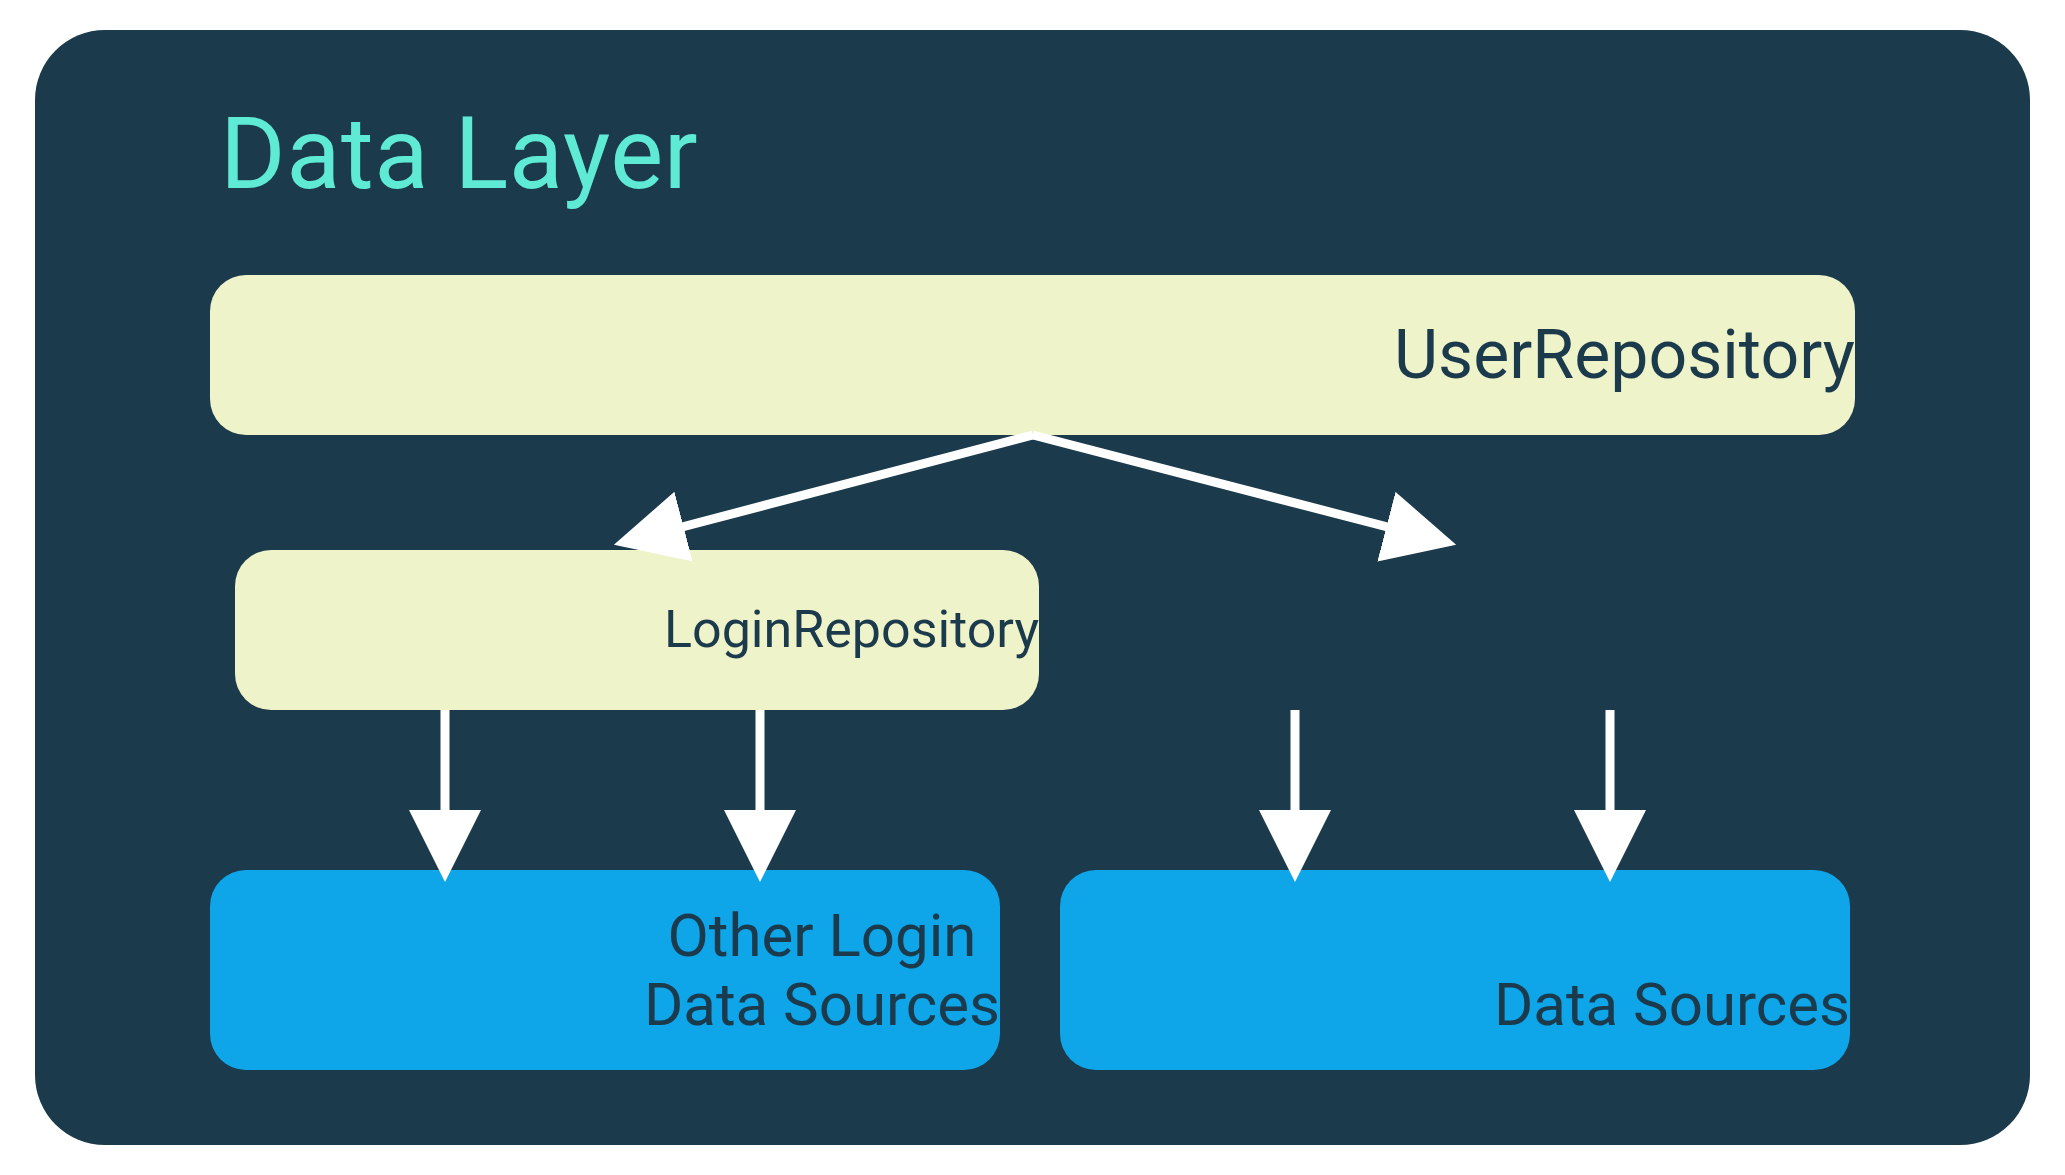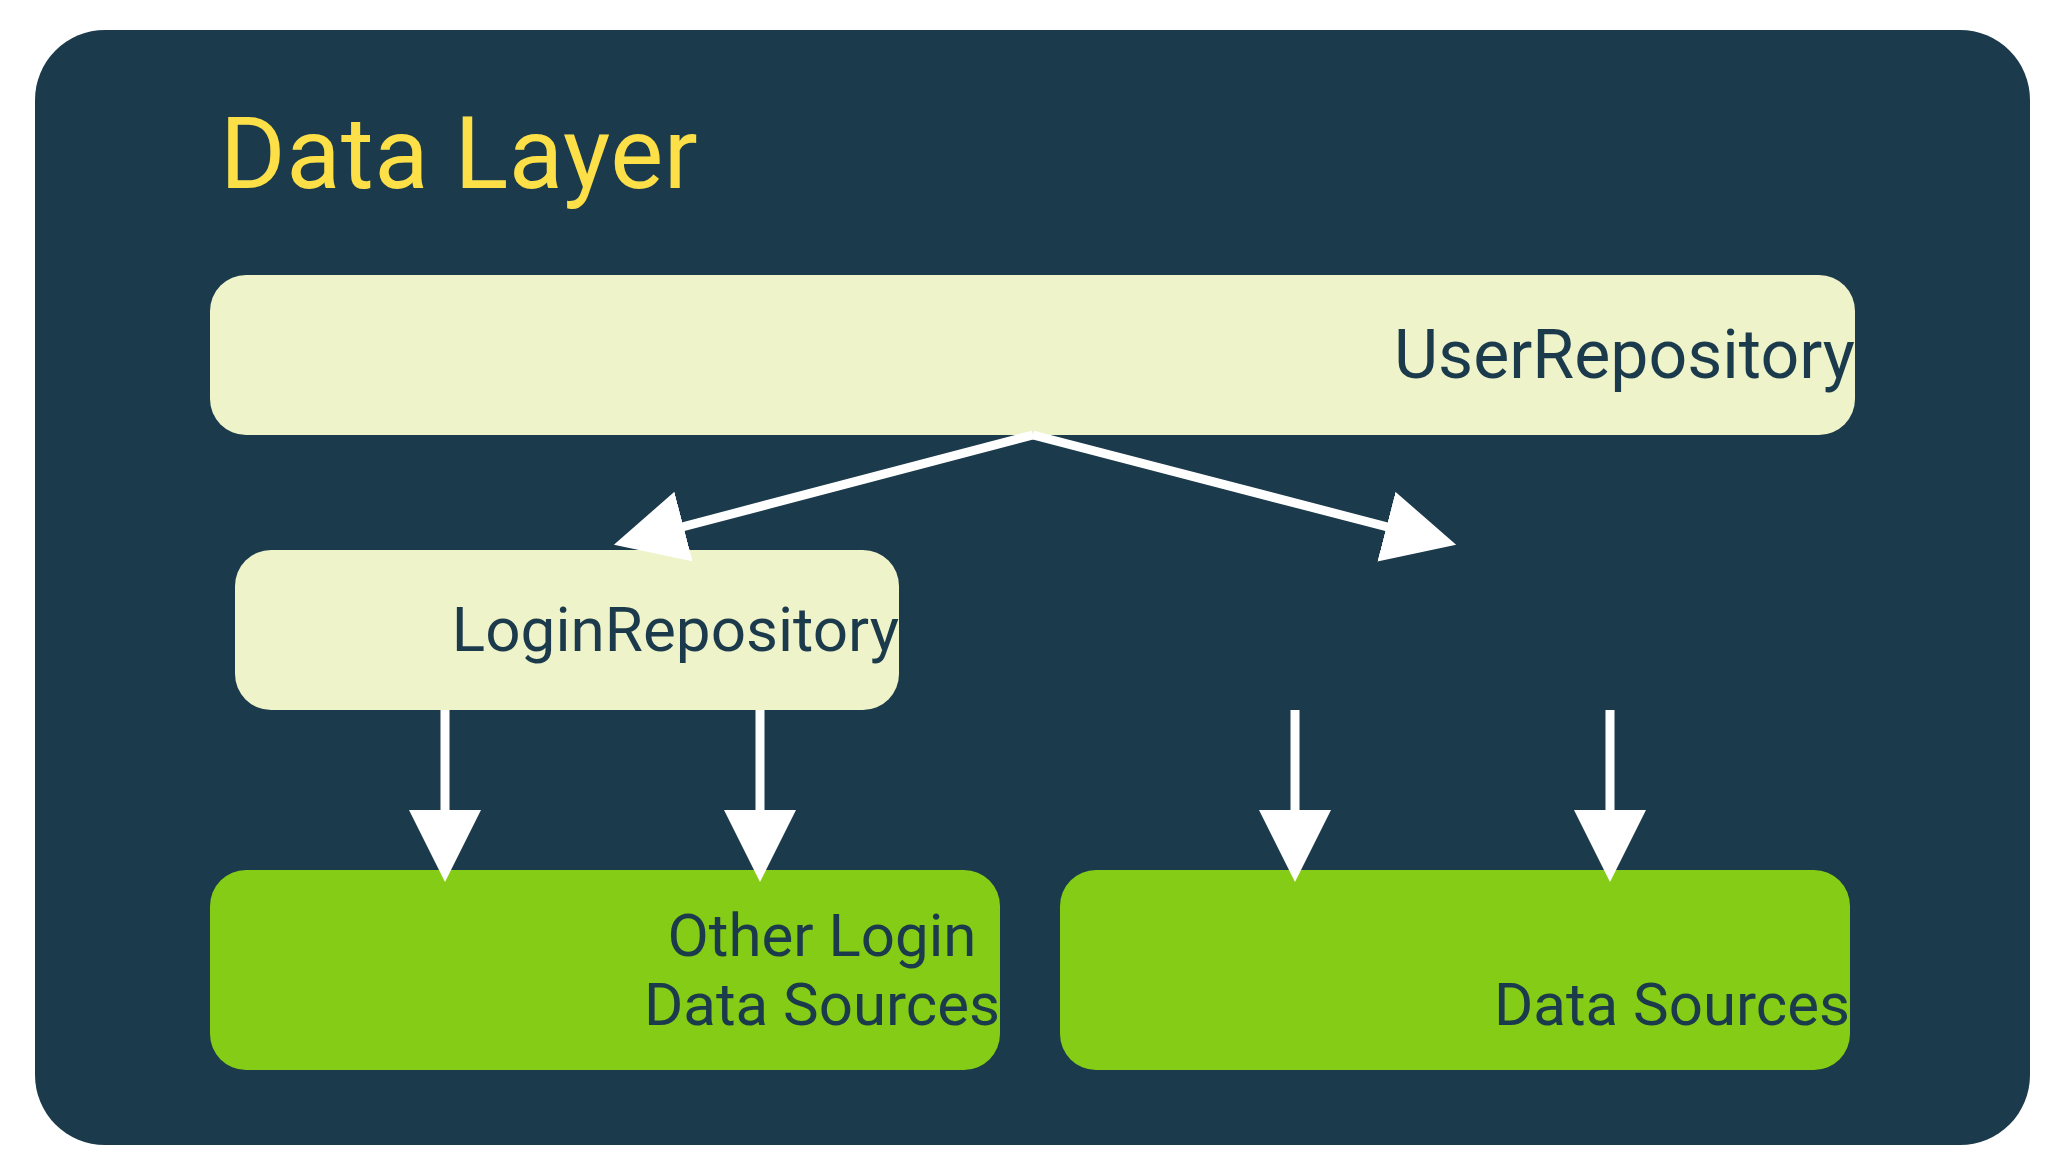--- a/index.html
+++ b/index.html
@@ -15,47 +15,47 @@
     top: 30px;
     width: 1995px;
     height: 1115px;
     background: #1b3a4b;
     border-radius: 70px;
   }
   .title {
     position: absolute;
     left: 185px;
     top: 65px;
-    color: #fde047;
+    color: #5eead4;
     font-size: 100px;
     font-weight: 400;
     letter-spacing: 0.5px;
   }
   .node {
     position: absolute;
     border-radius: 36px;
     display: flex;
     align-items: center;
     justify-content: flex-end;
     text-align: center;
     color: #1b3a4b;
     line-height: 1.15;
   }
   .node-green { background: #eef3c9; }
-  .node-blue  { background: #84cc16; }
+  .node-blue  { background: #0ea5e9; }
 
   
   .n-user {
     left: 175px; top: 245px; width: 1645px; height: 160px;
     font-size: 68px;
   }
   
   .n-login {
-    left: 200px; top: 520px; width: 664px; height: 160px;
-    font-size: 62px;
+    left: 200px; top: 520px; width: 804px; height: 160px;
+    font-size: 52px;
   }
   
   .n-reg {
     left: 1030px; top: 520px; width: 780px; height: 160px;
     font-size: 62px;
   }
   
   .n-login-ds {
     left: 175px; top: 840px; width: 790px; height: 200px;
     font-size: 60px;

